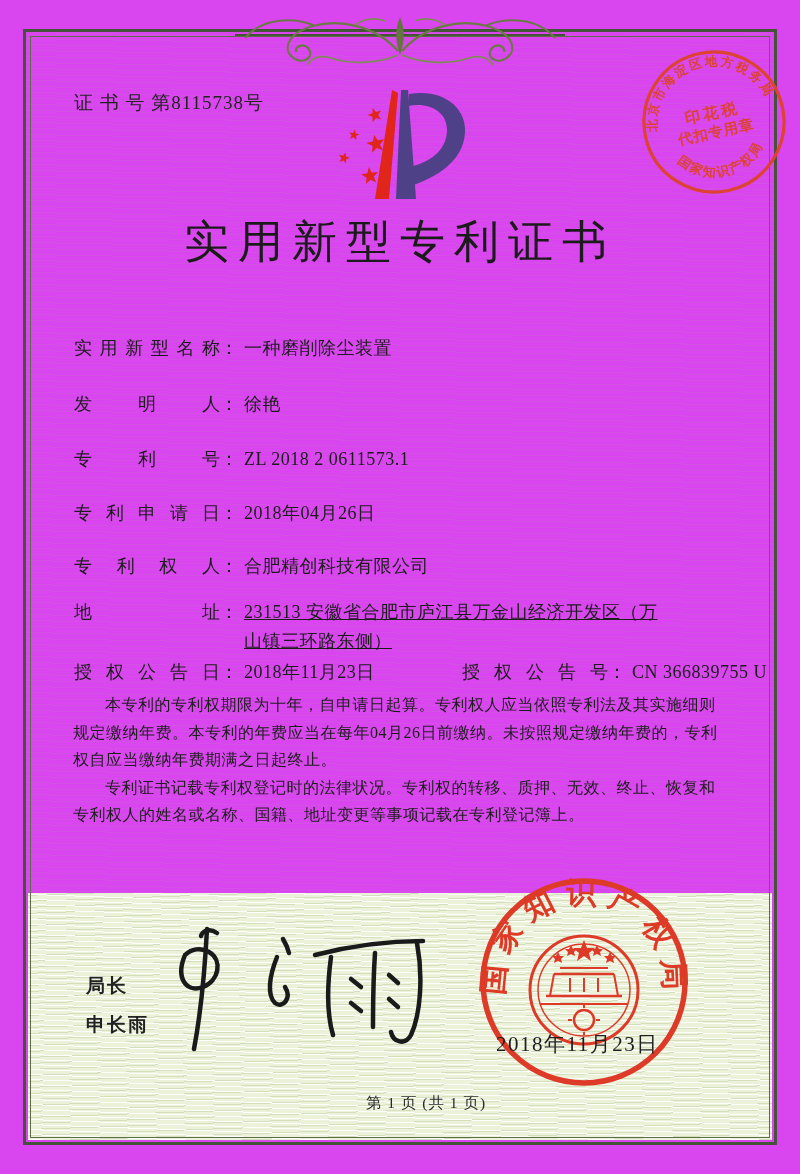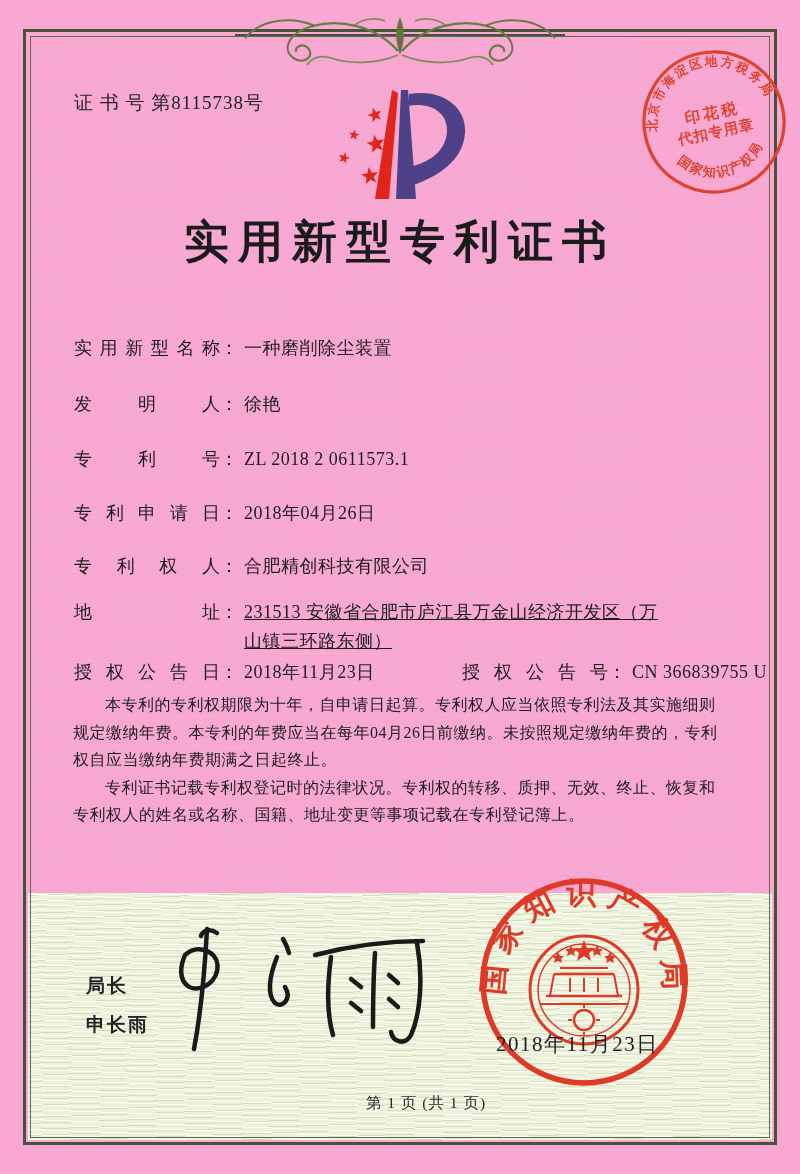--- a/index.html
+++ b/index.html
@@ -1,36 +1,36 @@
 <!DOCTYPE html>
 <html><head>
 <meta charset="utf-8">
 <style>
   html,body{margin:0;padding:0;}
   body{width:800px;height:1174px;background:#f8f4e9;font-family:"Liberation Serif","DejaVu Serif",serif;}
-  .page{position:relative;width:800px;height:1174px;background:#f9a8d4;overflow:hidden;}
+  .page{position:relative;width:800px;height:1174px;background:#d946ef;overflow:hidden;}
 
   
   .guilloche{position:absolute;left:27px;top:33px;right:27px;bottom:33px;z-index:1;
     background:repeating-linear-gradient(181deg, rgba(158,180,122,0.10) 0 1px, rgba(0,0,0,0) 1px 6px);}
   
   .wave-band{position:absolute;left:28px;right:28px;top:893px;bottom:34px;z-index:1;background:#ecf1da;}
   .wave-band::before{content:"";position:absolute;inset:0;
     background:repeating-linear-gradient(2deg, rgba(255,255,255,0.95) 0 1px, rgba(0,0,0,0) 1px 5px),
                repeating-linear-gradient(-2deg, rgba(150,175,110,0.28) 0 1px, rgba(0,0,0,0) 1px 6px);}
 
   
   .frame-outer{position:absolute;left:23px;top:29px;right:23px;bottom:29px;border:3px solid #45533a;z-index:2;pointer-events:none;}
   .frame-inner{position:absolute;left:30px;top:36px;right:30px;bottom:36px;border:1px solid #5e6d49;z-index:2;pointer-events:none;}
 
   .content{position:absolute;inset:0;z-index:3;}
 
   .cert-no{position:absolute;left:74px;top:90px;font-size:19px;letter-spacing:1px;color:#232323;}
   .logo{position:absolute;left:330px;top:80px;}
-  .title{position:absolute;left:0;top:212px;width:800px;text-align:center;font-size:45px;font-weight:700;letter-spacing:9px;color:#1b1b1b;}
+  .title{position:absolute;left:0;top:212px;width:800px;text-align:center;font-size:45px;font-weight:400;letter-spacing:9px;color:#1b1b1b;}
 
   .tax-stamp{position:absolute;left:630px;top:38px;}
 
   .field{position:absolute;left:74px;font-size:18px;color:#1c1c1c;line-height:29px;white-space:nowrap;}
   .flabel{display:inline-block;width:146px;text-align:justify;text-align-last:justify;vertical-align:top;}
   .fcolon{display:inline-block;vertical-align:top;margin-right:6px;}
   .fvalue{display:inline-block;vertical-align:top;letter-spacing:0.5px;}
   .fvalue.addr{width:425px;white-space:normal;letter-spacing:0.5px;text-decoration:underline;}
   .field.grant2{left:462px;}
 

